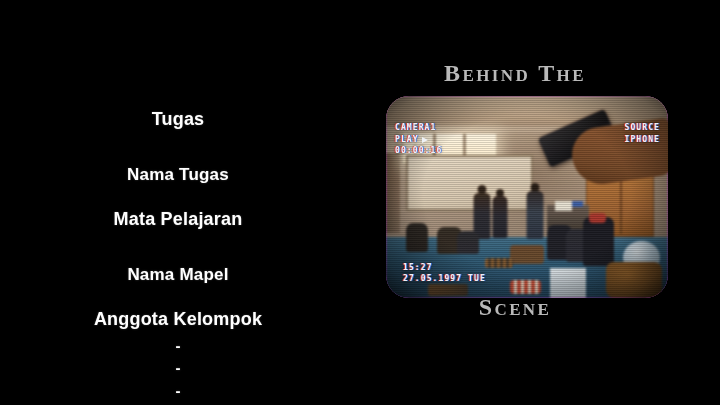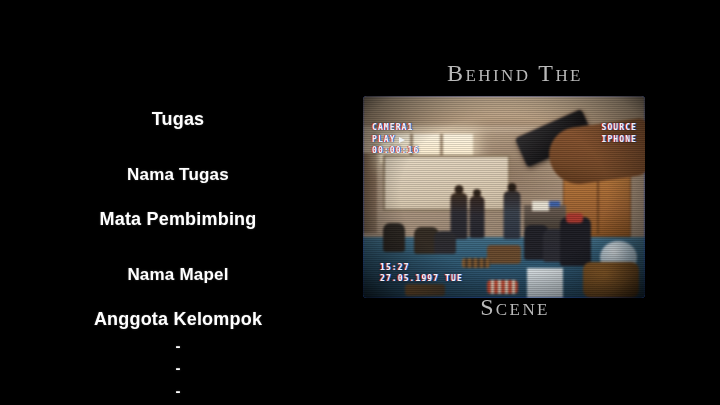--- a/index.html
+++ b/index.html
@@ -42,36 +42,36 @@
   }
 
   
   .title-word {
     position:absolute;
     width:290px;
     left:370px;
     text-align:center;
     font-family:"Liberation Serif", serif;
     font-variant:small-caps;
-    font-weight:400;
+    font-weight:700;
     color:#b9b9b9;
     letter-spacing:2.4px;
     text-shadow:0 1px 2px rgba(0,0,0,0.9);
   }
   #title-top    { top:60px;  font-size:24px; }
   #title-bottom { top:294px; font-size:24px; }
 
   
   #video-frame {
     position:absolute;
-    left:363px; top:96px;
+    left:386px; top:96px;
     width:282px; height:202px;
-    border-radius:4px;
+    border-radius:23px;
     overflow:hidden;
-    background:#1d4ed8;
+    background:#d946ef;
     box-shadow:0 0 12px rgba(0,0,0,0.9);
   }
   #video-scene { position:absolute; inset:0; }
 
   
   .ceiling {
     position:absolute; left:0; top:0; width:100%; height:17%;
     background:linear-gradient(180deg,#c9b39a 0%, #b59e86 60%, #9d8873 100%);
   }
   .wall {
@@ -268,21 +268,21 @@
 
   <div id="credits">
 
     <div class="credit-block">
       <span class="credit-line heading">Tugas</span>
       <span class="credit-line value">Nama Tugas</span>
     </div>
 
 
     <div class="credit-block">
-      <span class="credit-line heading">Mata Pembimbing</span>
+      <span class="credit-line heading">Mata Pelajaran</span>
       <span class="credit-line value">Nama Mapel</span>
     </div>
 
     <div class="credit-block">
       <span class="credit-line heading">Anggota Kelompok</span>
       <div class="member-list">
         <span class="member-item">-</span>
         <span class="member-item">-</span>
         <span class="member-item">-</span>
         <span class="member-item">-</span>

